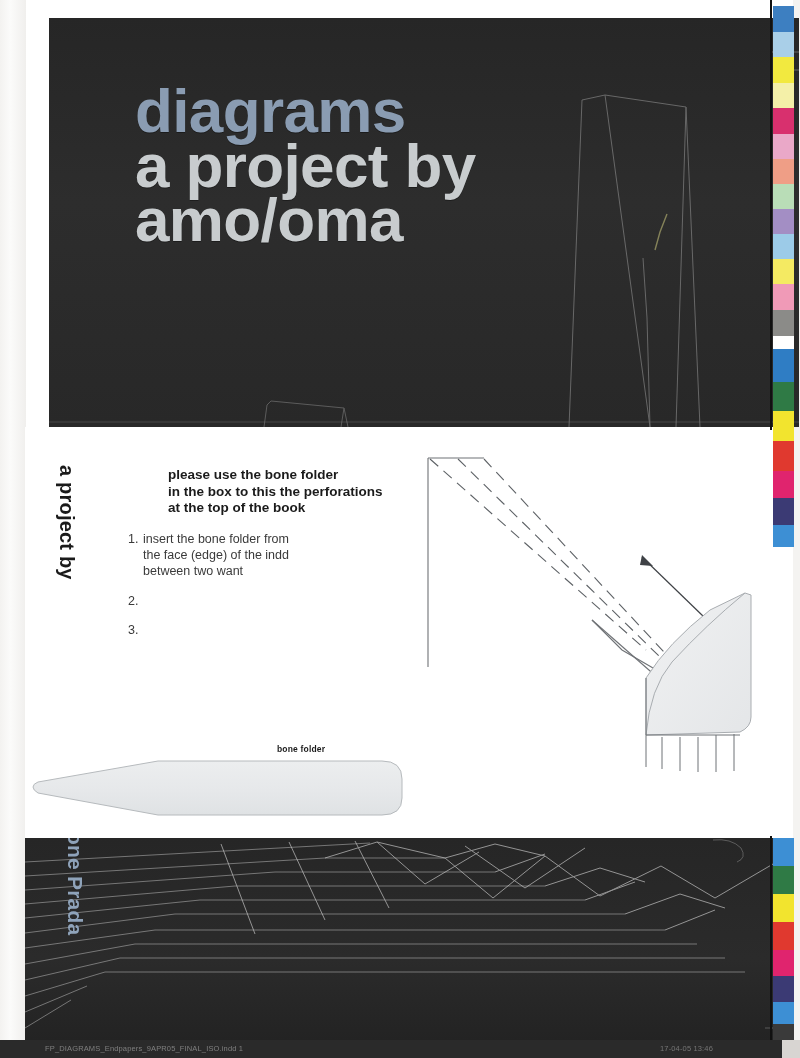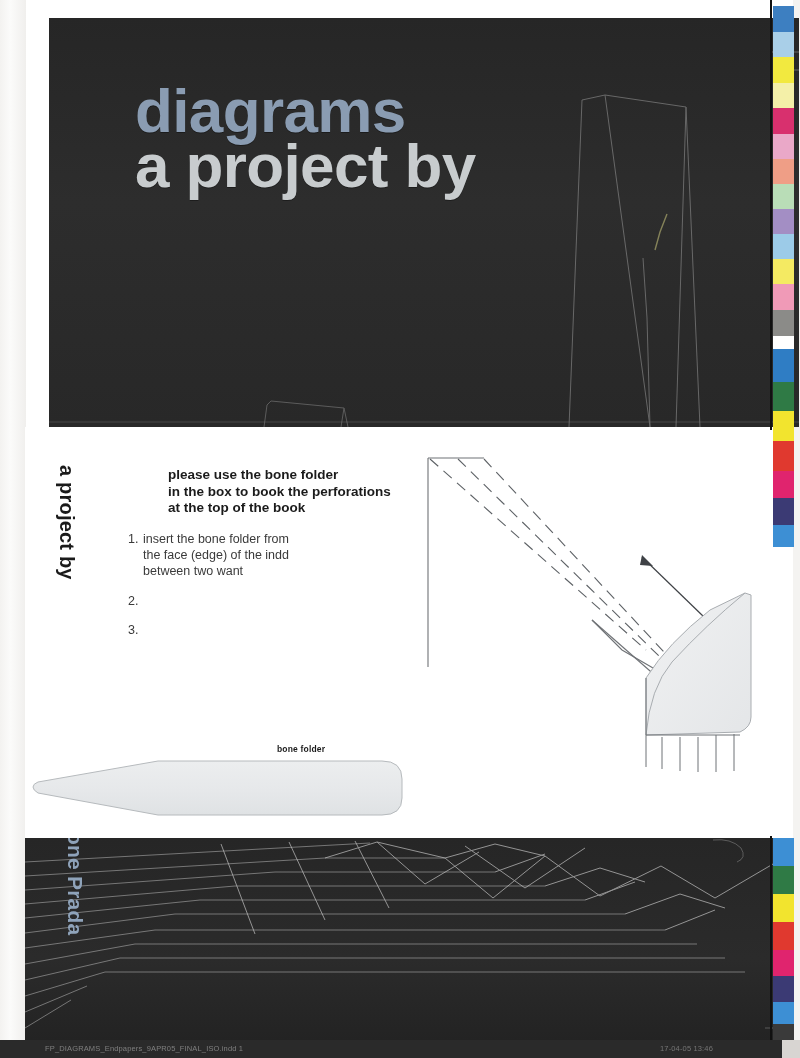--- a/index.html
+++ b/index.html
@@ -112,32 +112,33 @@
         </g>
         <g stroke="#7d7d7d" stroke-width="1" fill="none" opacity="0.35">
           <path d="M0 404 L750 404"></path>
         </g>
       </svg>
     </div>
 
     <div id="title-block">
       <span class="title-line t-diagrams">diagrams</span>
       <span class="title-line t-white">a project by</span>
+      <span class="title-line t-white">amo/oma</span>
     </div>
 
   </div>
 
   <div id="white-panel">
 
     <div id="vert-project-by">a project by</div>
 
     <div id="instructions">
       <p id="instr-head">
         <span>please use the bone folder</span>
-        <span>in the box to book the perforations</span>
+        <span>in the box to this the perforations</span>
         <span>at the top of the book</span>
       </p>
 
       <div class="instr-item">
         <span class="instr-num">1.</span>
         <span class="instr-txt">
           <span>insert the bone folder from</span>
           <span>the face (edge) of the indd</span>
           <span>between two want</span>
         </span>

